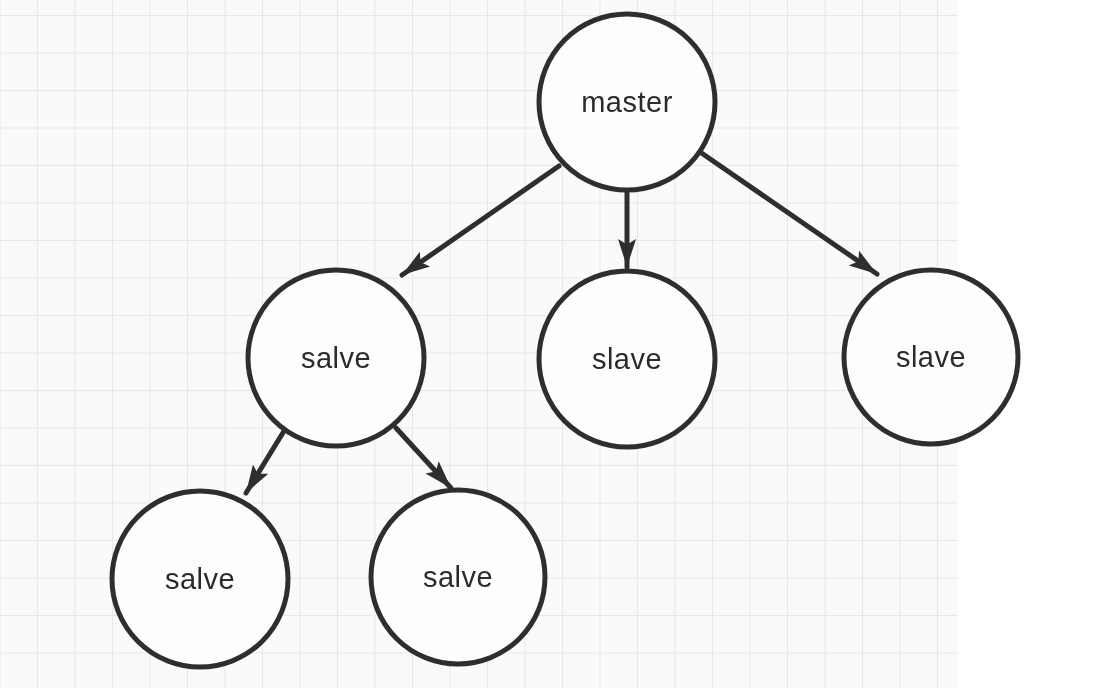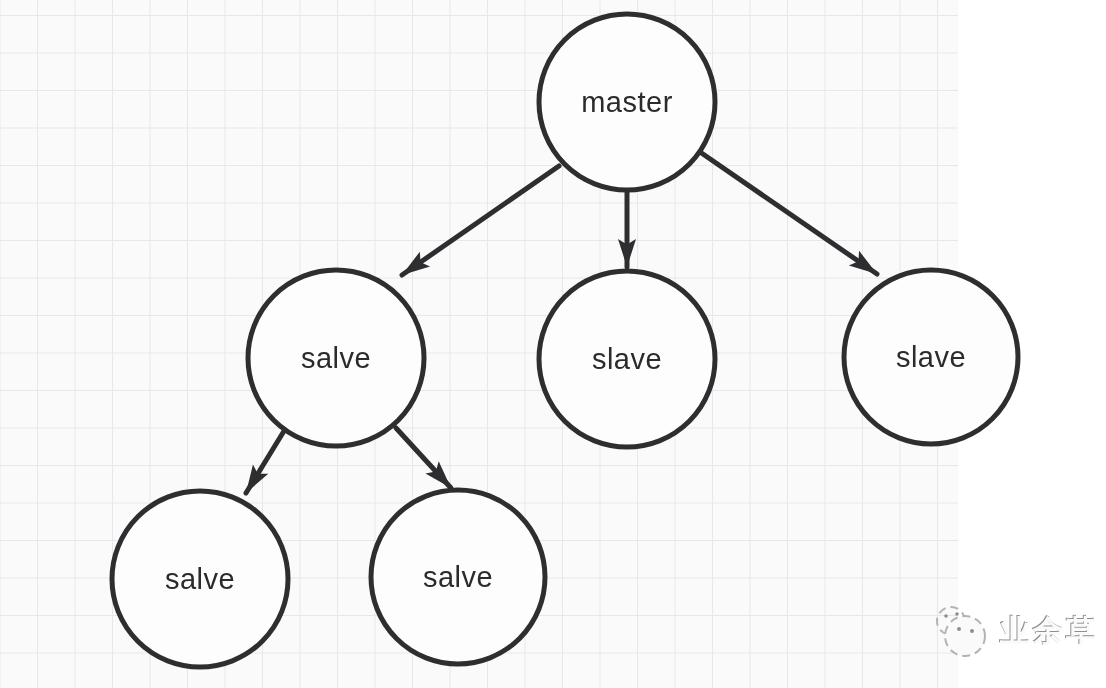--- a/index.html
+++ b/index.html
@@ -109,25 +109,14 @@
     <circle class="node-circle" cx="458" cy="577" r="87"></circle>
   </svg>
 
   <div class="node-label" style="left:627px; top:102px;">master</div>
   <div class="node-label" style="left:336px; top:358px;">salve</div>
   <div class="node-label" style="left:627px; top:359px;">slave</div>
   <div class="node-label" style="left:931px; top:357px;">slave</div>
   <div class="node-label" style="left:200px; top:579px;">salve</div>
   <div class="node-label" style="left:458px; top:577px;">salve</div>
 
-  <div class="watermark">
-    <svg class="wm-logo" viewBox="0 0 62 62" xmlns="http://www.w3.org/2000/svg">
-      <circle class="face" cx="23" cy="21" r="14"></circle>
-      <circle class="eye" cx="18" cy="16" r="1.8"></circle>
-      <circle class="eye" cx="29" cy="14" r="1.8"></circle>
-      <circle class="face face-front" cx="37" cy="36" r="20"></circle>
-      <circle class="eye" cx="31" cy="29" r="2"></circle>
-      <circle class="eye" cx="44" cy="31" r="2"></circle>
-    </svg>
-    <span class="wm-text">业余草</span>
-  </div>
 
 </div>
 
 </body></html>

